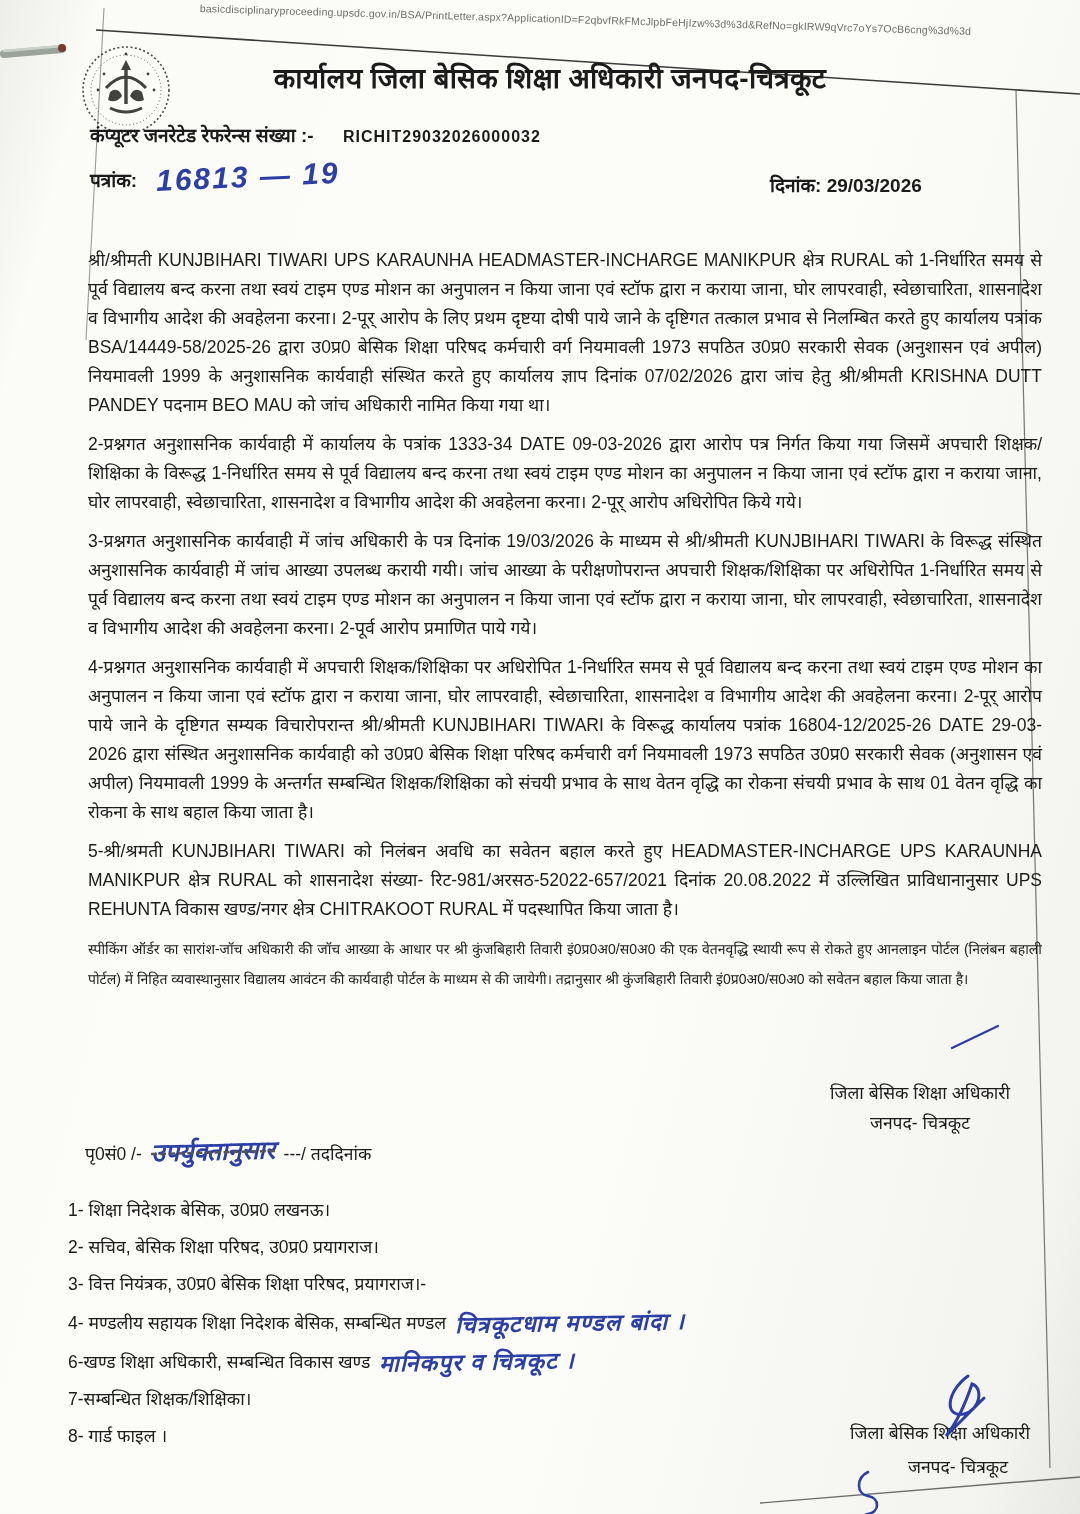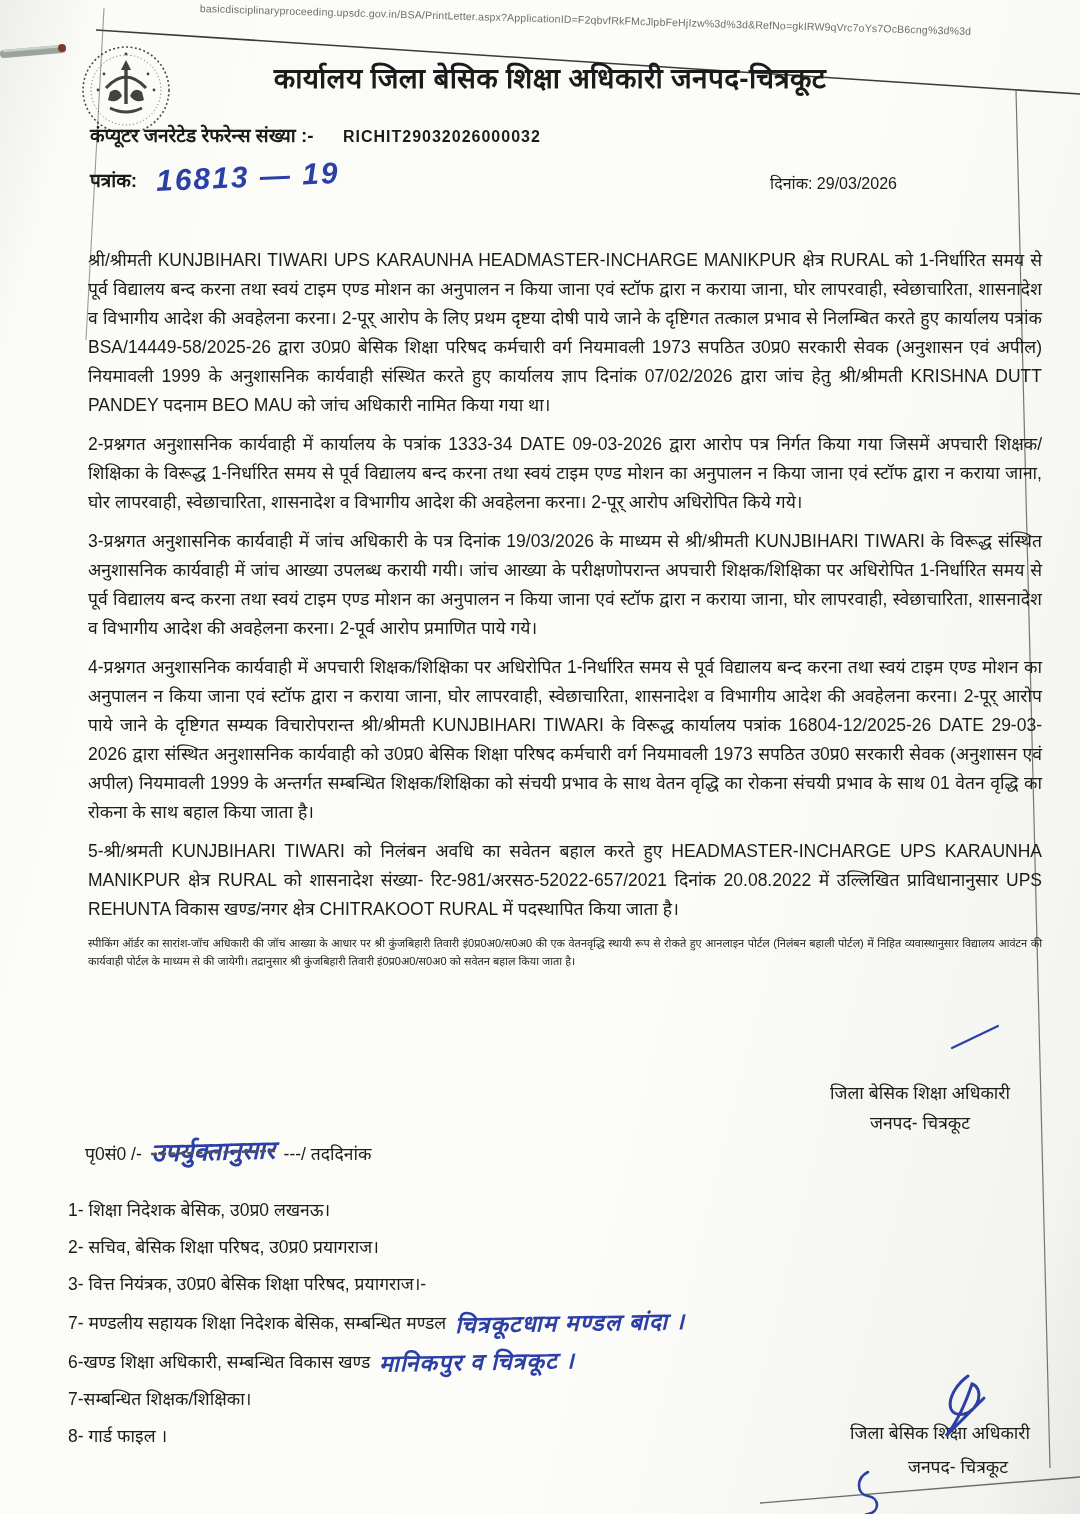--- a/index.html
+++ b/index.html
@@ -18,25 +18,25 @@
   .emblem { left:80px; top:44px; width:92px; height:92px; opacity:.85; }
   .page-title {
     left:140px; top:58px; width:820px; text-align:center;
     font-size:28px; font-weight:700; letter-spacing:.3px;
   }
   .ref-line { left:90px; top:122px; font-size:19px; font-weight:700; }
   .ref-line .refval { font-size:16px; letter-spacing:1px; margin-left:24px; }
   .patrank-line { left:90px; top:160px; font-size:19px; font-weight:700; }
   .hw { color:#2b3fa6; font-style:italic; font-weight:600; }
   .hw-number { display:inline-block; font-size:30px; margin-left:14px; transform:rotate(-2.5deg); letter-spacing:2px; }
-  .date-line { left:770px; top:172px; font-size:16px; font-weight:400; }
+  .date-line { left:770px; top:172px; font-size:19px; font-weight:700; }
   .memo-title { left:140px; top:218px; width:800px; text-align:center; font-size:20px; font-weight:700; letter-spacing:2px; }
   .paras { left:88px; top:246px; width:954px; font-size:17.5px; line-height:29px; text-align:justify; }
   .paras p { margin-bottom:10px; }
-  .paras p.small { font-size:11px; line-height:18px; }
+  .paras p.small { font-size:14px; line-height:30px; }
   .sig-block-1 { left:800px; top:1078px; width:240px; text-align:center; font-size:17.5px; line-height:30px; }
   .endorse { left:85px; top:1138px; font-size:17.5px; line-height:26px; }
   .endorse .pline { margin-bottom:10px; }
   .hw-over { font-size:25px; margin:0 4px; text-decoration:line-through; text-decoration-style:dashed; text-decoration-color:#555; display:inline-block; transform:rotate(-1.5deg); }
   .dist-list { left:68px; top:1198px; width:960px; font-size:17.5px; }
   .dist-list .item { margin-bottom:13px; line-height:24px; }
   .hw-inline { display:inline-block; font-size:23px; transform:rotate(-1deg) translateY(2px); margin-left:4px; letter-spacing:1px; }
   .sig-block-2 { left:820px; top:1416px; width:240px; text-align:center; font-size:17.5px; line-height:34px; }
   .sig-block-2 .sigmark { position:absolute; left:86px; top:-46px; }
   .sig-block-2 .loopmark { position:absolute; left:28px; top:52px; }
@@ -130,21 +130,21 @@
     <div class="item">
       <span>1- शिक्षा निदेशक बेसिक, उ0प्र0 लखनऊ।</span>
     </div>
     <div class="item">
       <span>2- सचिव, बेसिक शिक्षा परिषद, उ0प्र0 प्रयागराज।</span>
     </div>
     <div class="item">
       <span>3- वित्त नियंत्रक, उ0प्र0 बेसिक शिक्षा परिषद, प्रयागराज।-</span>
     </div>
     <div class="item">
-      <span>7- मण्डलीय सहायक शिक्षा निदेशक बेसिक, सम्बन्धित मण्डल</span>
+      <span>4- मण्डलीय सहायक शिक्षा निदेशक बेसिक, सम्बन्धित मण्डल</span>
       <span class="hw hw-inline">चित्रकूटधाम मण्डल बांदा ।</span>
     </div>
     <div class="item">
       <span>6-खण्ड शिक्षा अधिकारी, सम्बन्धित विकास खण्ड</span>
       <span class="hw hw-inline">मानिकपुर व चित्रकूट ।</span>
     </div>
     <div class="item">
       <span>7-सम्बन्धित शिक्षक/शिक्षिका।</span>
     </div>
     <div class="item">

